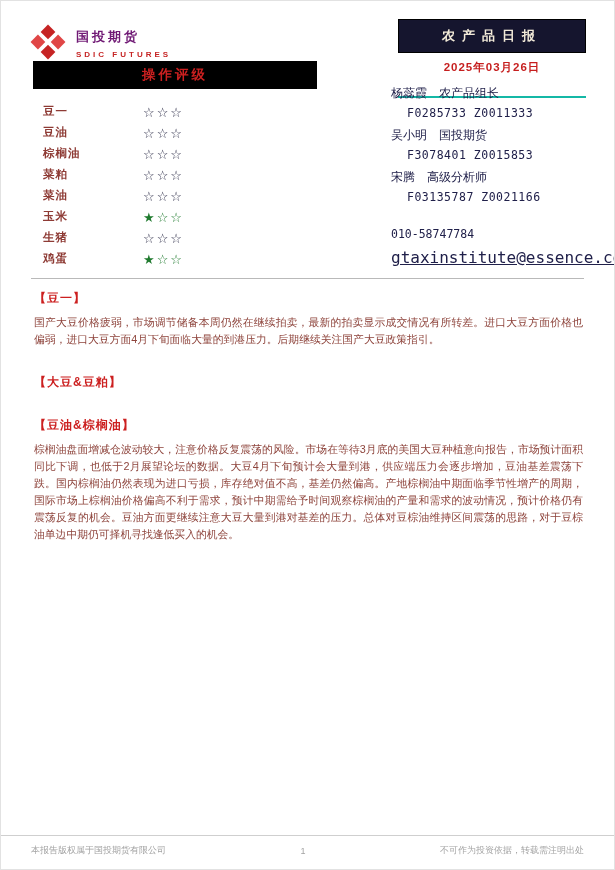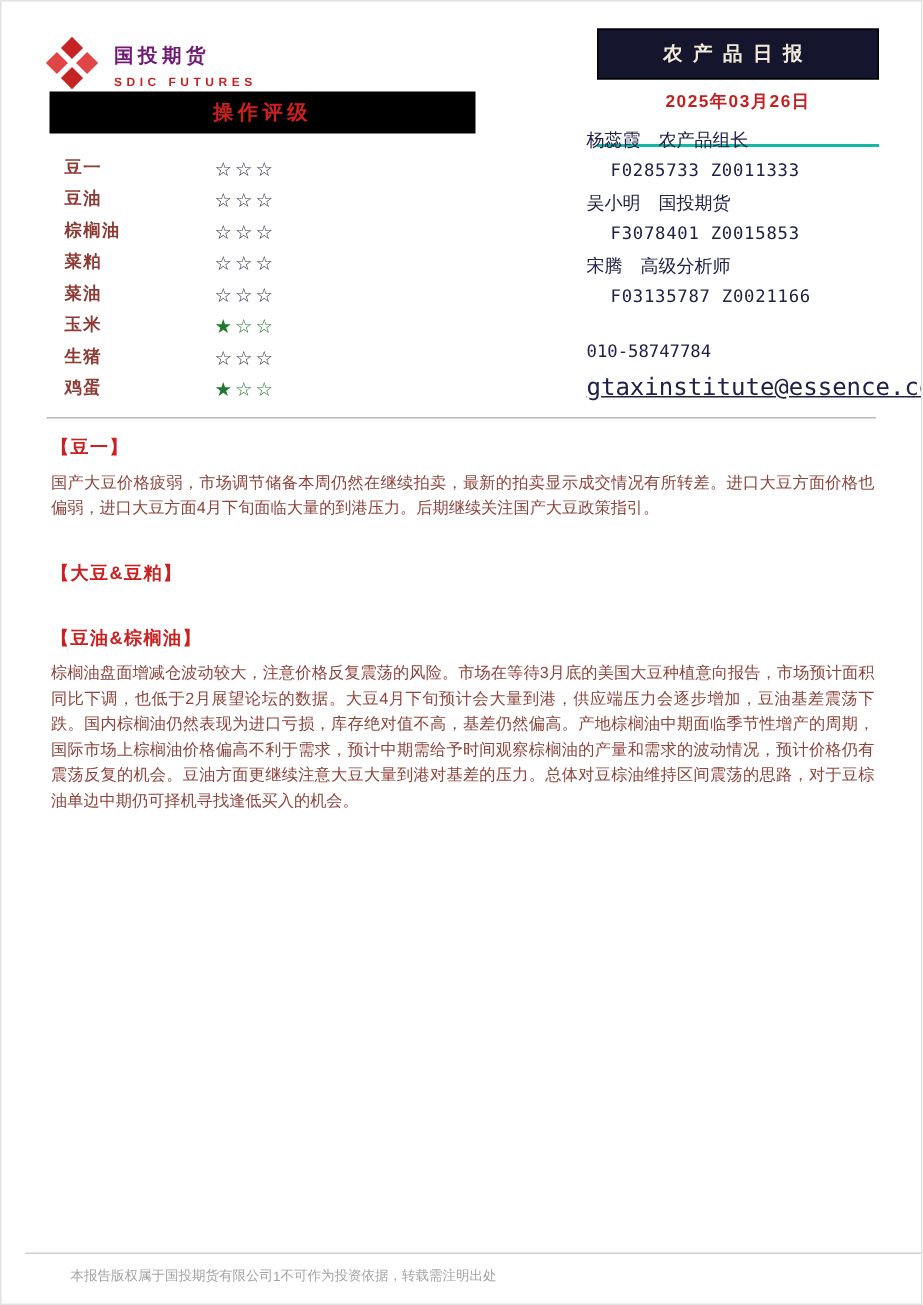--- a/index.html
+++ b/index.html
@@ -46,23 +46,23 @@
   .a-email { height:21px; font-family:"DejaVu Sans Mono", monospace; font-size:16px; text-decoration:underline; color:#20204a; }
   
   .divider { position:absolute; top:277px; left:30px; right:30px; border-top:1px solid #b9b9b9; }
   
   .content { position:absolute; top:289px; left:33px; width:549px; }
   .section { margin-bottom:26px; }
   .section-title { color:#cc2020; font-weight:bold; font-size:12px; letter-spacing:1px; margin-bottom:7px; }
   .section-body { color:#8e443c; font-size:10.8px; line-height:17px; text-align:justify; }
   
   .footer {
-    position:absolute; left:16px; right:0; bottom:12px;
+    position:absolute; left:0; right:0; bottom:12px;
     border-top:1px solid #cfcfcf; padding:8px 30px 0;
-    display:flex; justify-content:flex-start; align-items:center;
+    display:flex; justify-content:space-between; align-items:center;
     color:#a3a3a3; font-size:9px;
   }
 </style>
 </head>
 <body>
 
 <div class="page">
 
   <div class="logo">
     <svg width="38" height="38" viewBox="0 0 40 40">

